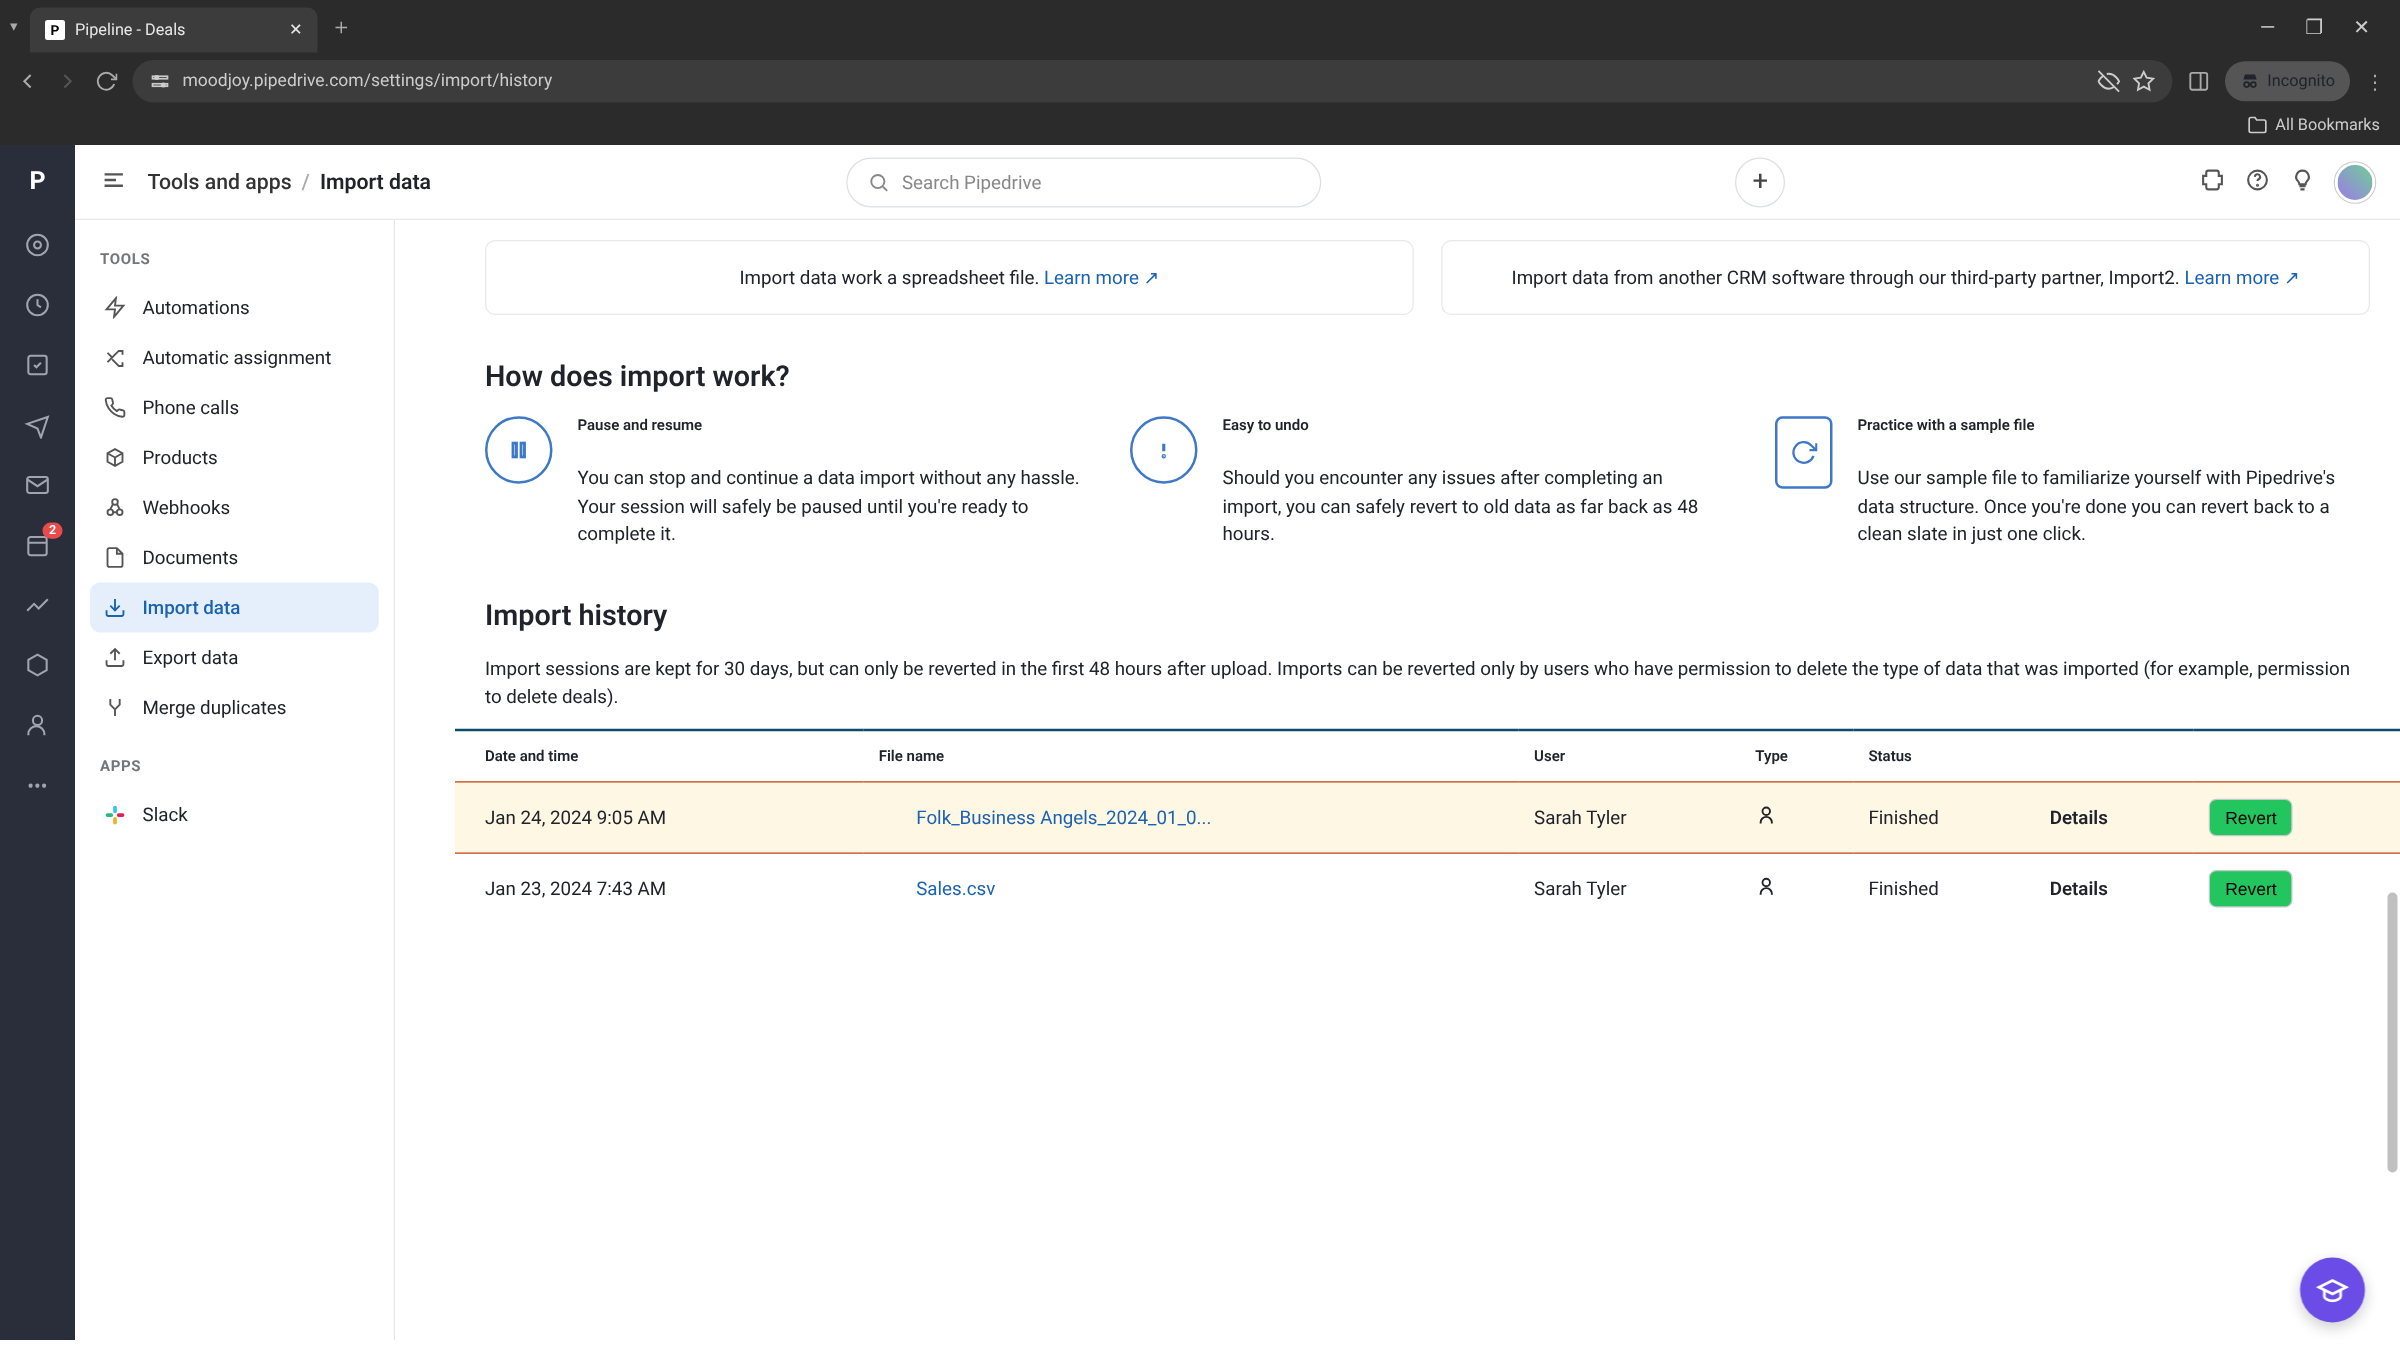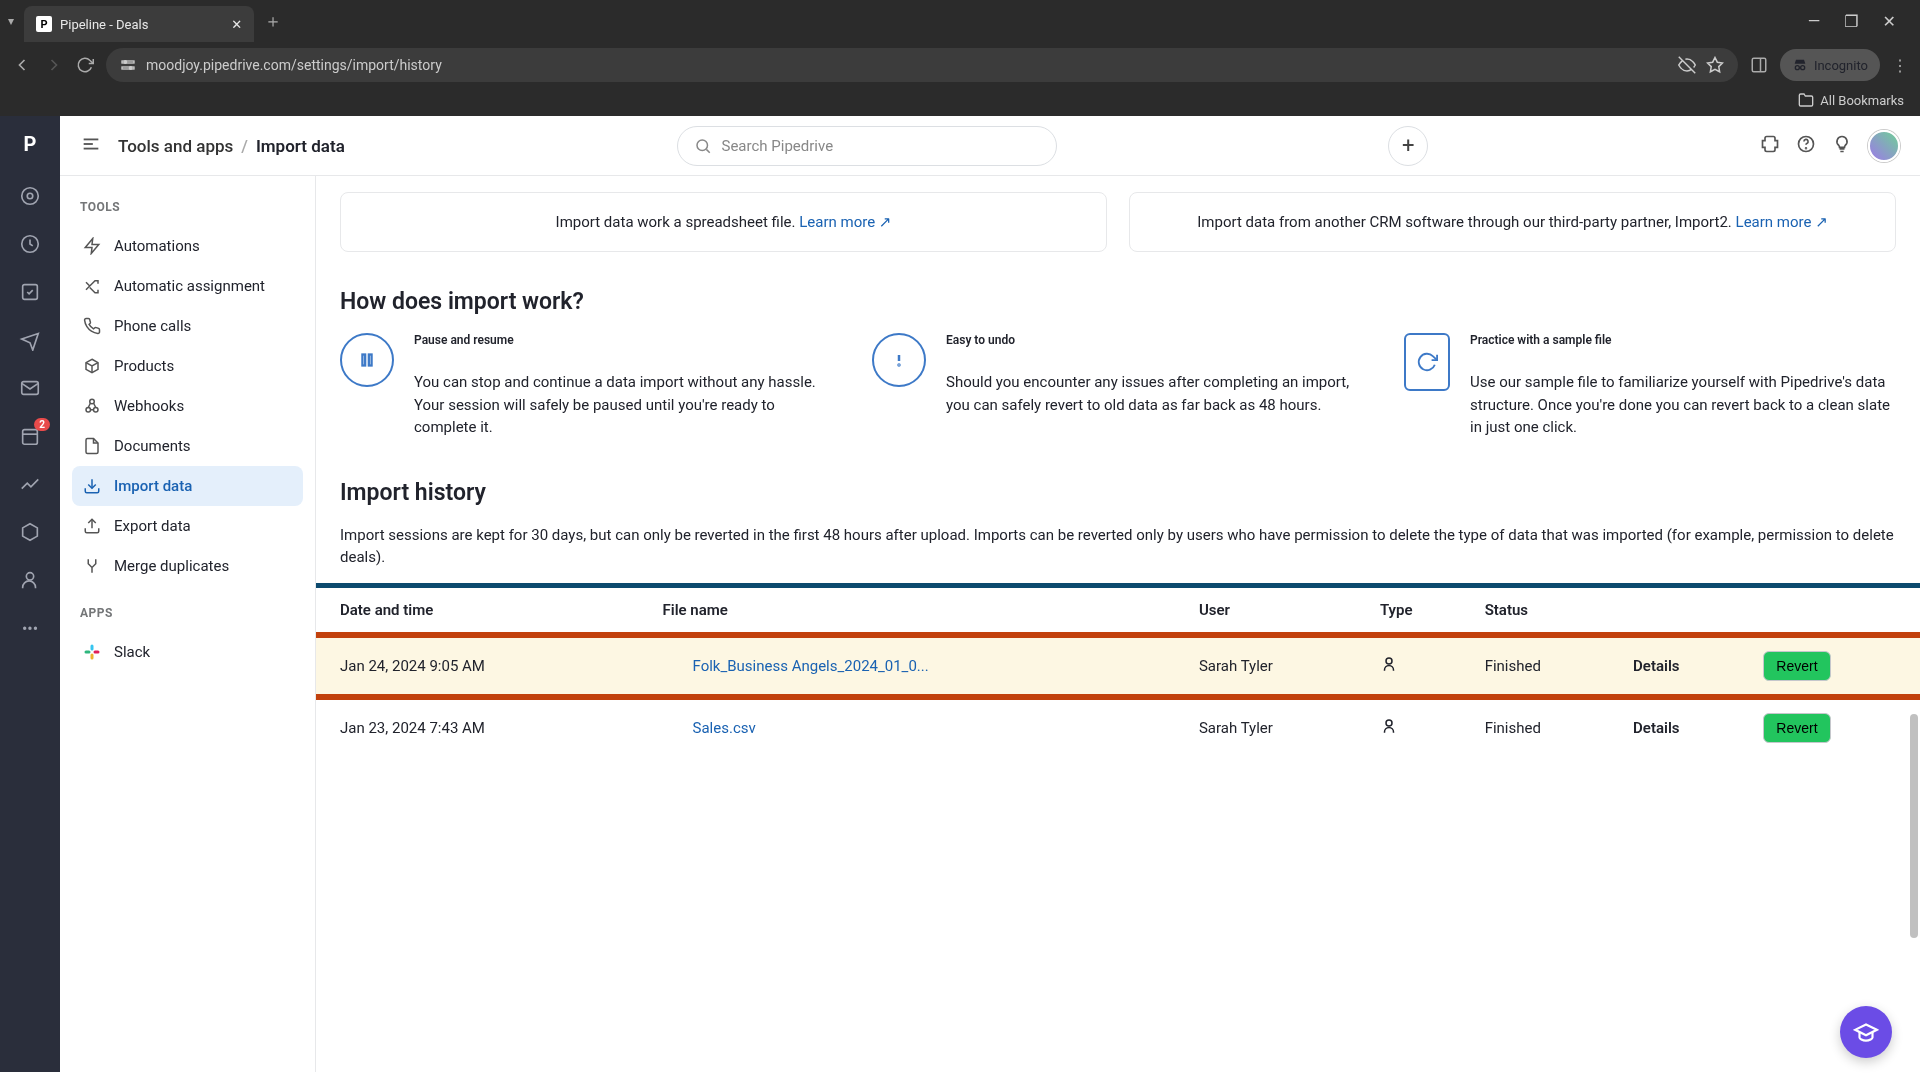--- a/index.html
+++ b/index.html
@@ -37,21 +37,21 @@
     .hamburger { cursor: pointer; color: #555; }
     .breadcrumbs { display: flex; align-items: center; font-size: 17px; gap: 8px; color: #333; font-weight:500; }
     .breadcrumb-sep { color: #aaa; }
     .breadcrumb-current { font-weight: 600; color: #21232c; }
     .search-box { width: 380px; height: 40px; border: 1px solid #dcdfe3; border-radius: 20px; display: flex; align-items: center; padding: 0 16px; gap: 10px; color: #888; font-size: 15px; margin-left: auto; margin-right: auto; }
     .add-btn { width: 40px; height: 40px; border: 1px solid #dcdfe3; border-radius: 50%; display: flex; align-items: center; justify-content: center; font-size: 22px; color: #444; cursor: pointer; margin-right: auto; }
     .hdr-icons { display: flex; gap: 16px; align-items: center; }
     .hdr-icon { color: #555; cursor: pointer; }
     .avatar { width: 32px; height: 32px; border-radius: 50%; background: linear-gradient(45deg,#9d7ae8,#6fcf97); border:2px solid #fff; box-shadow:0 0 0 1px #ccc; }
     
-    .body-row { display: flex; flex: 1; overflow: hidden; }
+    .body-row { display: flex; flex: 1; overflow: hidden; gap: 48px; }
     .sidebar { width: 256px; border-right: 1px solid #e7e8ea; padding: 24px 12px 0; overflow-y: auto; }
     .sidebar-label { font-size: 12px; font-weight: 700; color: #747678; letter-spacing: 0.5px; padding: 0 8px 12px; }
     .sidebar-item { display: flex; align-items: center; gap: 12px; padding: 10px 10px; border-radius: 8px; cursor: pointer; font-size: 15px; color: #21232c; }
     .sidebar-item.active { background: #e4effb; color: #1a62b2; font-weight: 500; }
     .sidebar-item.active .side-ico { color: #1a62b2; }
     .side-ico { width: 20px; height: 20px; color: #555; display: flex; align-items: center; justify-content: center; }
     
     .main { flex: 1; overflow-y: auto; padding: 0 0 0 0; position: relative; }
     .scroll-track { position: absolute; right: 2px; top: 0; width: 8px; height: 100%; }
     .scroll-thumb { position: absolute; right: 0; width: 8px; background: #c0c0c0; border-radius: 4px; top: 60%; height: 25%; }
@@ -65,23 +65,23 @@
     .features { display: flex; gap: 40px; padding: 0 24px 28px; }
     .feature { display: flex; gap: 20px; flex: 1; }
     .feat-icon { width: 54px; height: 54px; flex-shrink: 0; border: 2px solid #3d79c7; border-radius: 50%; display: flex; align-items: center; justify-content: center; color: #3d79c7; }
     .feat-icon.doc { border-radius: 6px; width: 46px; height: 58px; }
     .feat-title { font-size: 12px; font-weight: 600; margin-bottom: 24px; }
     .feat-desc { font-size: 15px; line-height: 1.5; color: #21232c; }
     
     .history-desc { padding: 0 24px 14px; font-size: 15px; line-height: 1.5; color: #21232c; }
     
     table.history { width: 100%; border-collapse: collapse; }
-    table.history th { text-align: left; font-size: 15px; font-weight: 600; padding: 13px 12px; border-top: 5px solid #0c4a6e; }
+    table.history th { text-align: left; font-size: 12px; font-weight: 600; padding: 13px 12px; border-top: 2px solid #0c4a6e; }
     table.history th:first-child, table.history td:first-child { padding-left: 24px; }
-    table.history td { padding: 13px 12px; border-top: 6px solid #c2410c; font-size: 15px; }
+    table.history td { padding: 13px 12px; border-top: 1px solid #c2410c; font-size: 15px; }
     table.history tr.highlight { background: #fdf7e3; }
     .file-link { color: #1a62b2; cursor: pointer; margin-left: 30px; }
     .details-btn { font-weight: 600; cursor: pointer; }
     .revert-btn { border: 1px solid #c5c7cc; background: #22c55e; padding: 6px 12px; border-radius: 6px; cursor: pointer; font-size: 14px; font-weight: 500; }
     
     .fab { position: fixed; bottom: 22px; right: 28px; width: 52px; height: 52px; border-radius: 50%; background: #6b4ce6; display: flex; align-items: center; justify-content: center; color: #fff; cursor: pointer; box-shadow: 0 4px 12px rgba(0,0,0,0.2); }
   </style>
 </head>
 <body>
 

